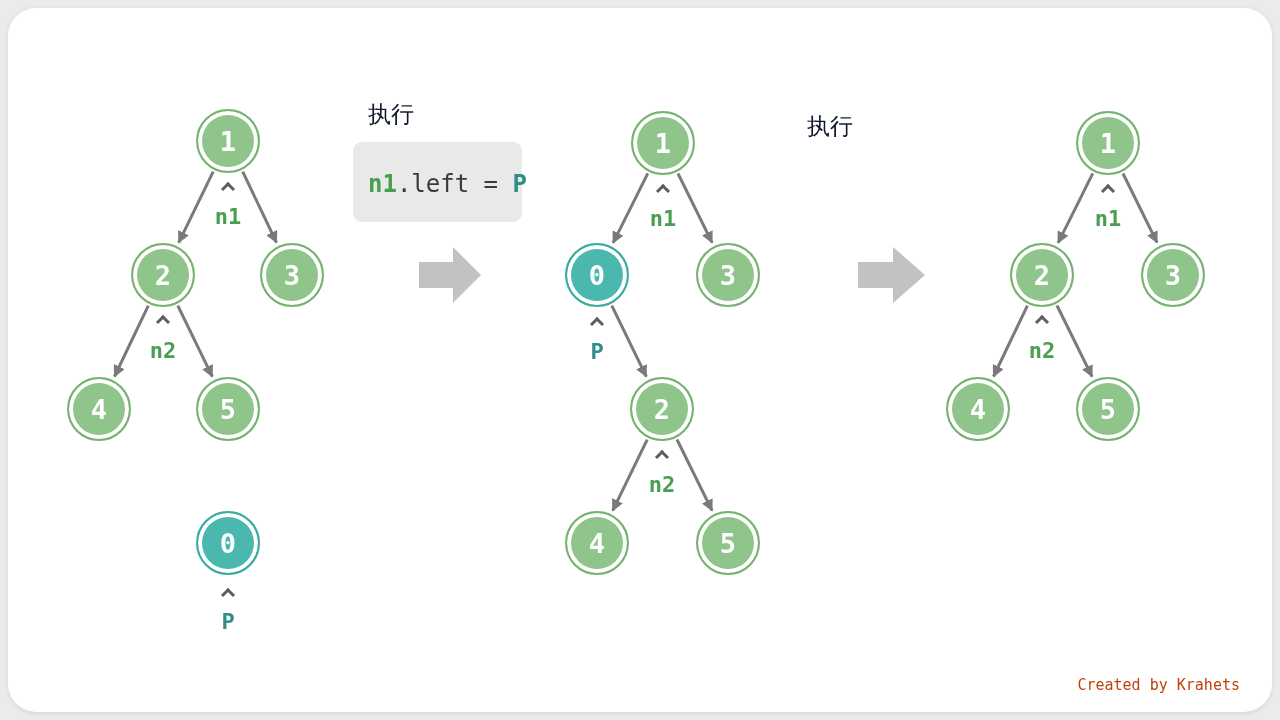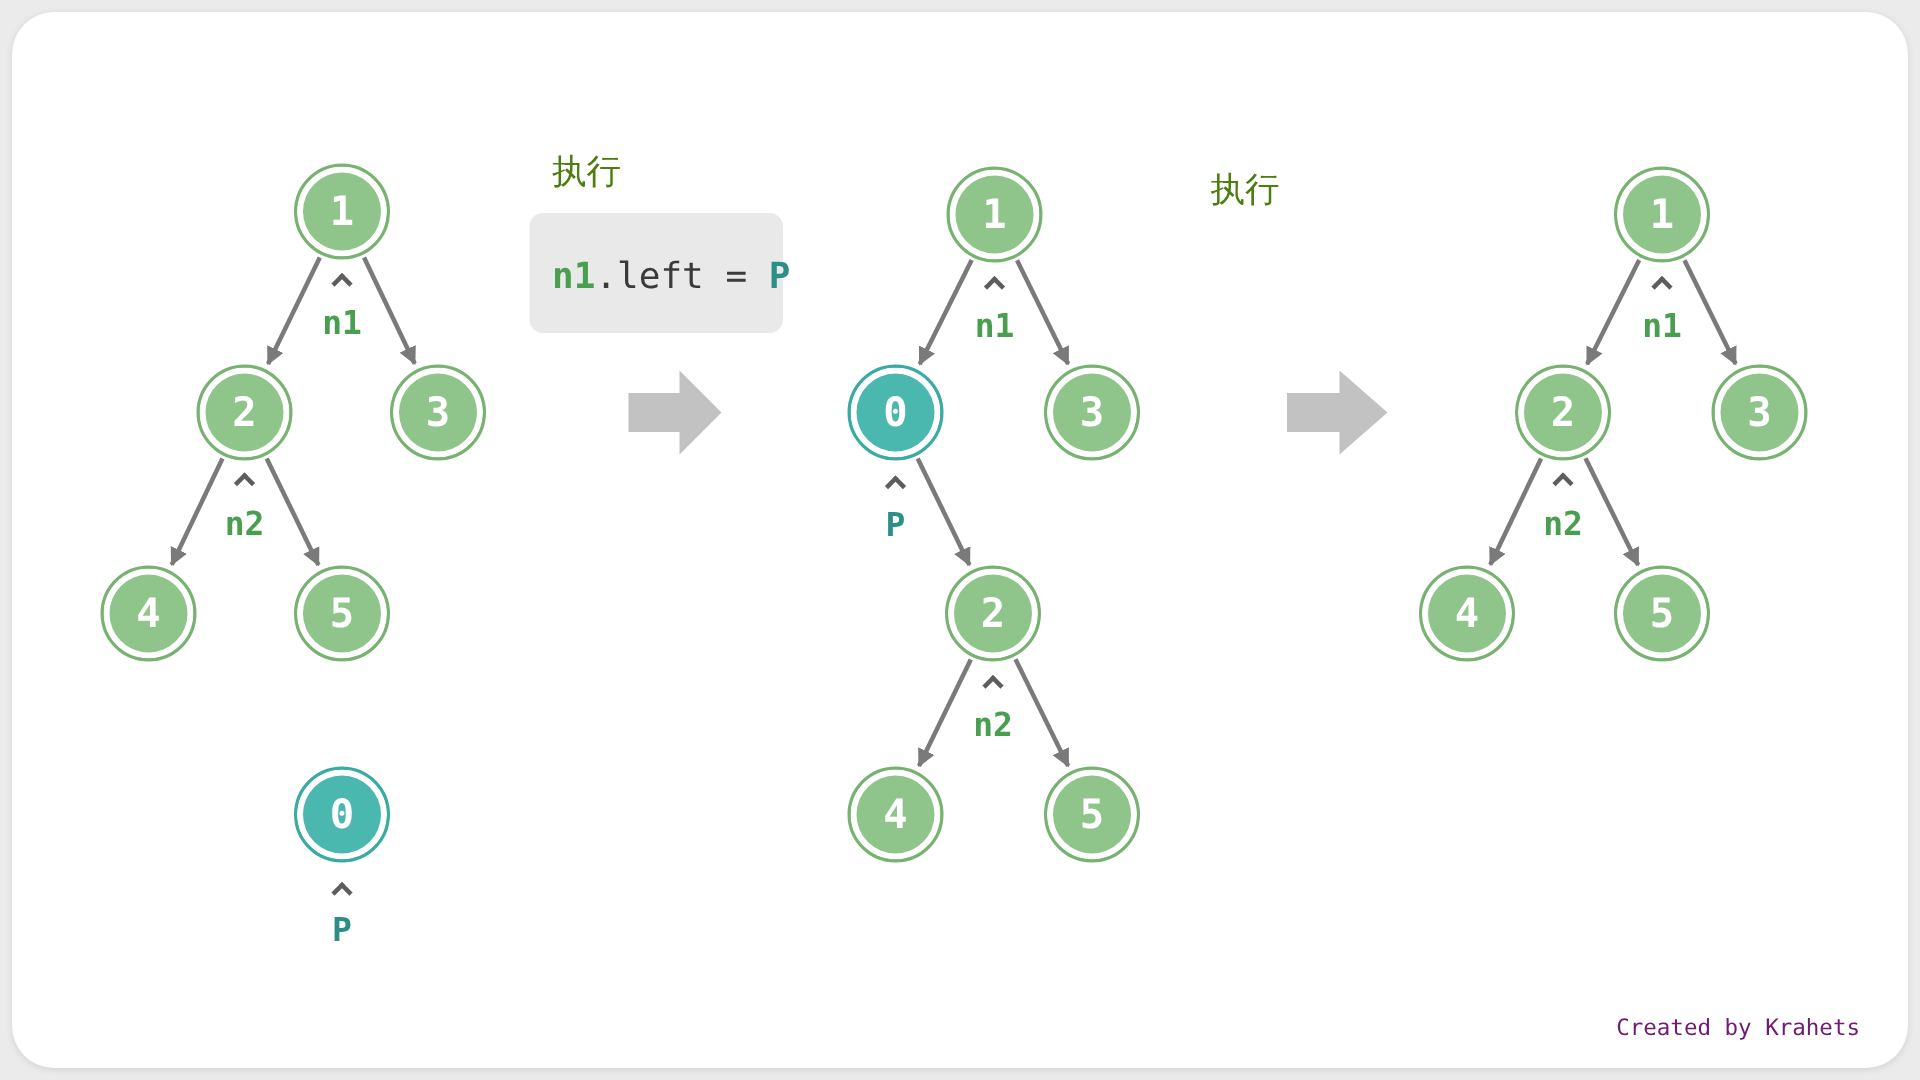--- a/index.html
+++ b/index.html
@@ -39,40 +39,40 @@
 
   
   .caret{
     position:absolute;width:10px;height:10px;box-sizing:border-box;
     border-left:3px solid #5d5d5d;border-top:3px solid #5d5d5d;
     transform:translate(-50%,-50%) rotate(45deg);
   }
 
   
   .exec-title{
-    position:absolute;font-size:23px;color:#4d7c0f;font-weight:500;
+    position:absolute;font-size:23px;color:#0f172a;font-weight:500;
     font-family:"Liberation Sans", sans-serif;
   }
   .codebox{
     position:absolute;background:#e9e9e9;border-radius:9px;
     box-sizing:border-box;padding:4px 0 0 15px;
     display:flex;flex-direction:column;justify-content:center;
   }
   .code-line{
     font-family:"DejaVu Sans Mono", monospace;font-size:24px;line-height:36px;
     white-space:pre;color:#3a3a3a;
   }
   .tk{font-family:inherit;}
   .tk.g{color:#4a9e4f;font-weight:bold;}
   .tk.t{color:#2d8e85;font-weight:bold;}
   .tk.d{color:#3a3a3a;font-weight:normal;}
 
   .watermark{
     position:absolute;right:40px;bottom:26px;
-    font-family:"DejaVu Sans Mono", monospace;font-size:15px;color:#701a75;
+    font-family:"DejaVu Sans Mono", monospace;font-size:15px;color:#c2410c;
   }
 </style>
 </head>
 <body>
 
 <div class="card"></div>
 
 <div class="canvas">
 
   <svg class="layer" width="1280" height="720" viewBox="0 0 1280 720">

